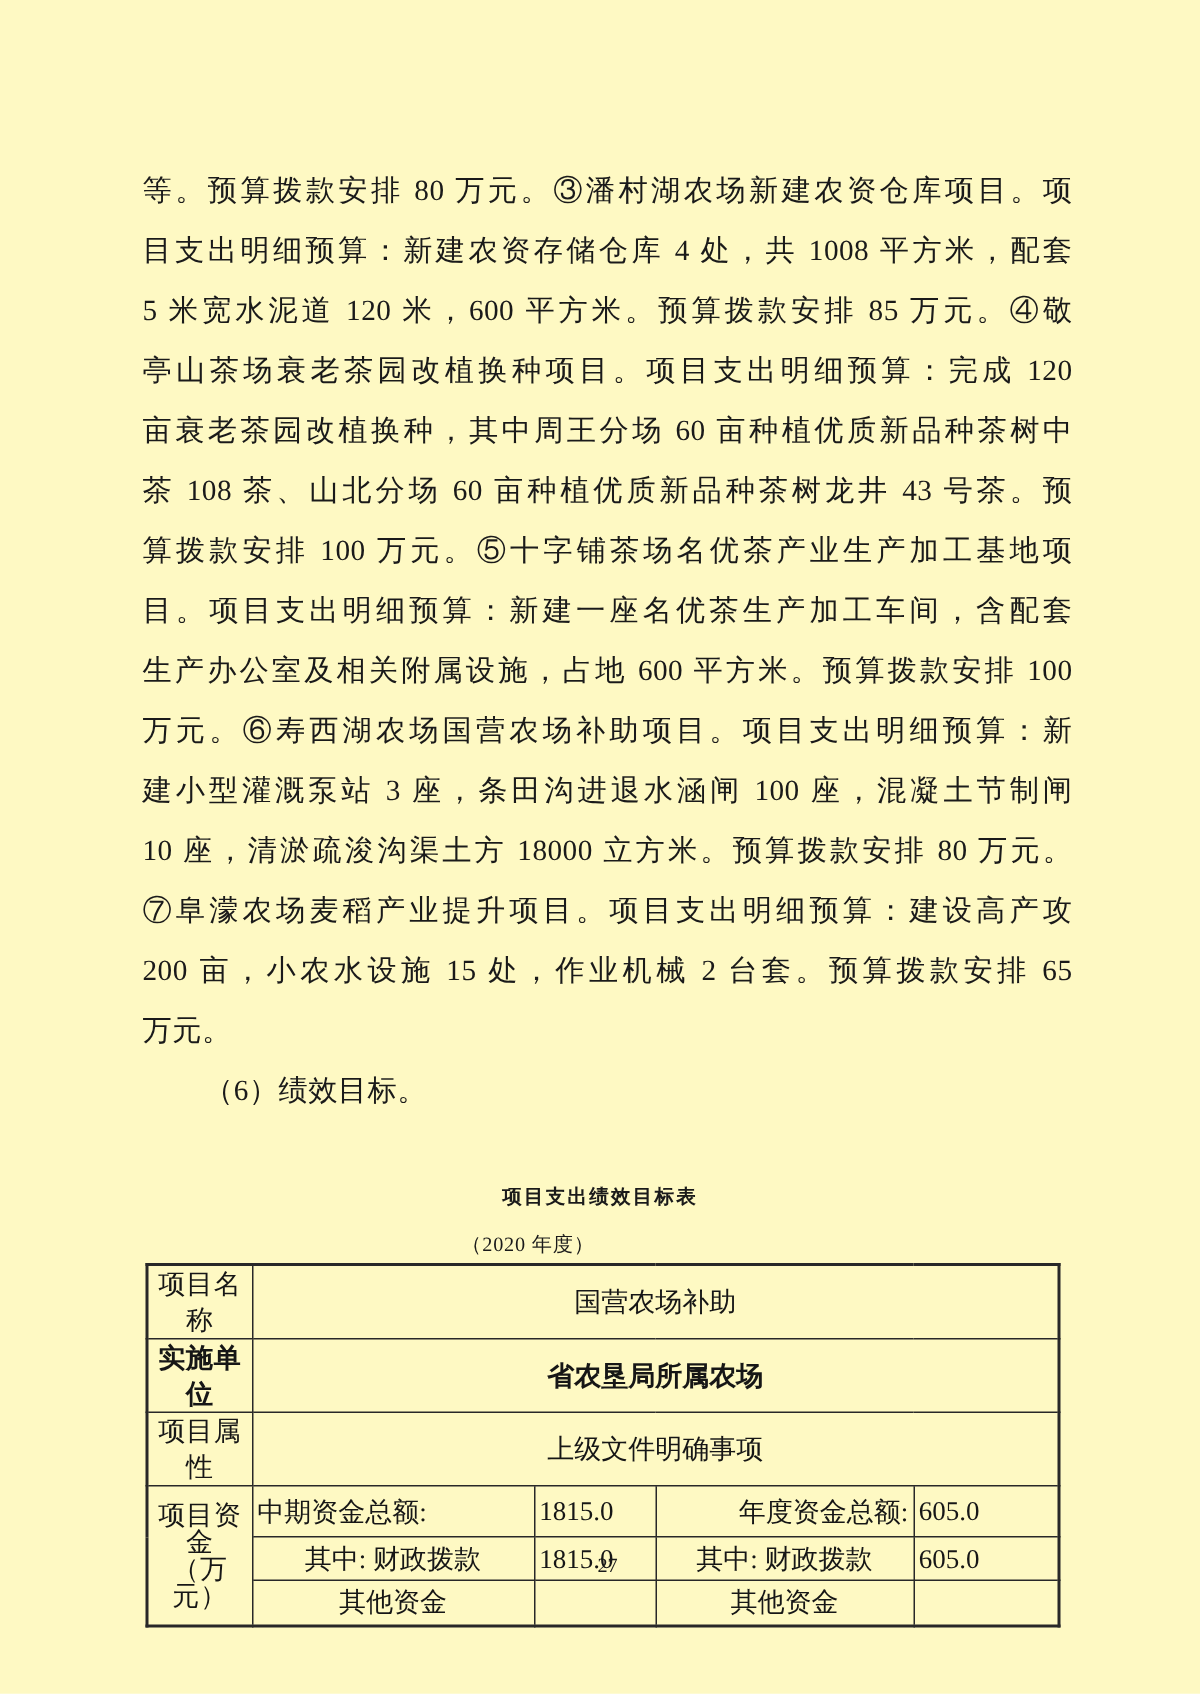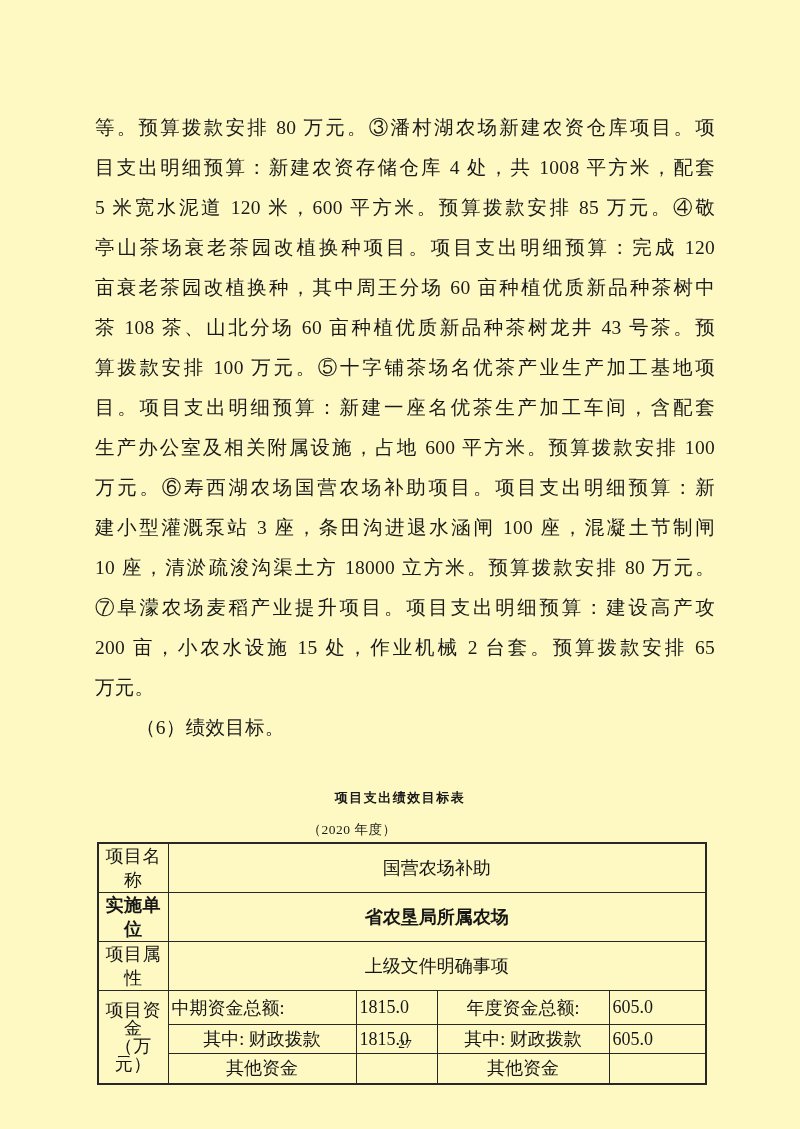--- a/index.html
+++ b/index.html
@@ -36,21 +36,21 @@
   table.perf-table td {
     border:1.6px solid #282828;
     font-size:18px;
     padding:0 3px;
     overflow:hidden;
     color:#161616;
   }
   td.lab { text-align:center; letter-spacing:0.5px; }
   td.c { text-align:center; }
   td.l { text-align:left; padding-left:5px; }
-  td.l2 { text-align:center; padding-left:2px; }
+  td.l2 { text-align:right; padding-left:2px; }
   td.r { text-align:left; padding-right:2px; }
   tr.h30 { height:30px; } tr.h32 { height:32px;font-weight:bold; } tr.h29 { height:29px; }
   tr.h34 { height:34px; }
   .funds-label { line-height:18px;text-align:center; }
   .page-number {
     position:absolute; top:1036px; left:0; width:810px;
     text-align:center; font-size:13.5px;
   }
 </style>
 </head>

